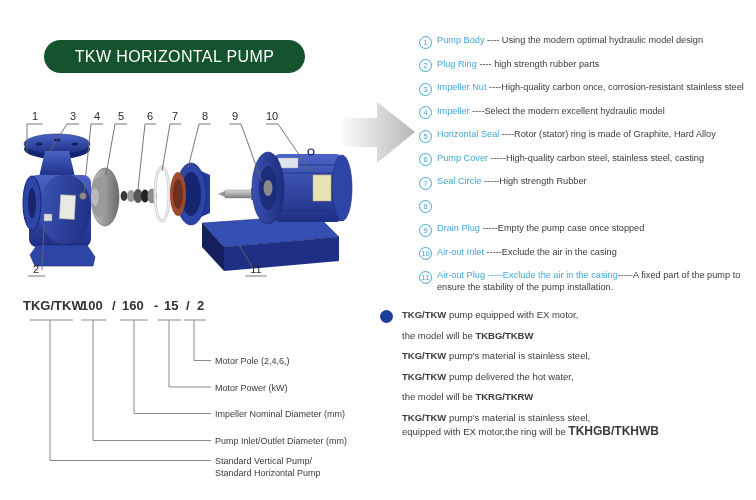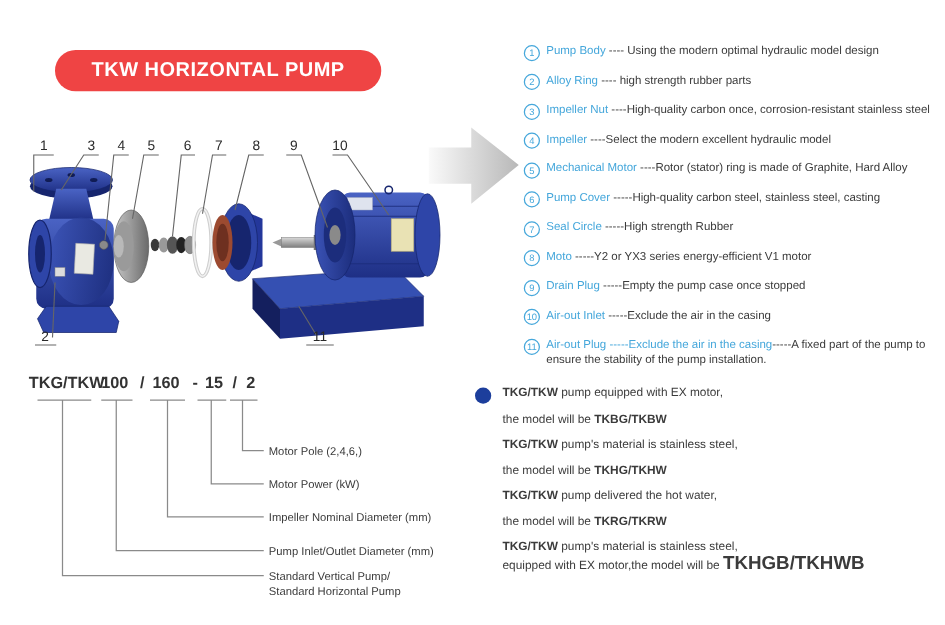--- a/index.html
+++ b/index.html
@@ -1,22 +1,22 @@
 <!DOCTYPE html>
 <html><head>
 <meta charset="utf-8">
 <style>
   html,body{margin:0;padding:0;background:#fff;}
   .page{position:relative;width:756px;height:500px;background:#ffffff;
         font-family:"Liberation Sans",sans-serif;overflow:hidden;}
 
   
   .banner{position:absolute;left:44px;top:40px;width:261px;height:33px;
-          background:#ef4444;border-radius:17px;display:flex;align-items:center;
-          justify-content:center;color:#ffffff;font-weight:bold;font-size:16px;
+          background:#14532d;border-radius:17px;display:flex;align-items:center;
+          justify-content:center;color:#ffffff;font-weight:normal;font-size:16px;
           letter-spacing:.4px;}
 
   
   .parts{position:absolute;left:419px;top:35px;width:334px;}
   .part{display:flex;align-items:flex-start;margin-bottom:10px;
         font-size:9.2px;color:#3b3b3b;line-height:1.3;}
   .pnum{box-sizing:border-box;width:13px;height:13px;border:1px solid #45A7DB;
         border-radius:50%;color:#45A7DB;font-size:7.5px;line-height:11px;
         text-align:center;margin-right:5px;flex:0 0 auto;margin-top:0.5px;}
   .pterm{color:#45A7DB;}
@@ -36,21 +36,21 @@
   
   .notes{position:absolute;left:380px;top:309px;width:350px;
          font-size:9.5px;color:#3b3b3b;}
   .bullet{position:absolute;left:0;top:1px;width:13px;height:13px;
           border-radius:50%;background:#1C3E9C;}
   .nlines{margin-left:22px;}
   .nline{margin-bottom:8.5px;line-height:12px;}
   .nline.tight{margin-bottom:1px;}
   .brand{font-weight:bold;}
   .model{font-weight:bold;margin-top:38px;}
-  .model.big{font-size:15px;}
+  .model.big{font-size:12px;}
 </style>
 </head>
 <body>
 
 <div class="page">
 
   <div class="banner">
     <span>TKW HORIZONTAL PUMP</span>
   </div>
 
@@ -179,45 +179,44 @@
     </g>
   </svg>
 
   <div class="parts">
     <div class="part">
         <span class="pnum">1</span>
         <div class="ptext"><span class="pterm">Pump Body</span><span> ---- Using the modern optimal hydraulic model design</span></div>
       </div>
     <div class="part">
         <span class="pnum">2</span>
-        <div class="ptext"><span class="pterm">Alloy Ring</span><span> ---- high strength rubber parts</span></div>
+        <div class="ptext"><span class="pterm">Plug Ring</span><span> ---- high strength rubber parts</span></div>
       </div>
     <div class="part">
         <span class="pnum">3</span>
         <div class="ptext"><span class="pterm">Impeller Nut</span><span> ----High-quality carbon once, corrosion-resistant stainless steel</span></div>
       </div>
     <div class="part">
         <span class="pnum">4</span>
         <div class="ptext"><span class="pterm">Impeller</span><span> ----Select the modern excellent hydraulic model</span></div>
       </div>
     <div class="part">
         <span class="pnum">5</span>
-        <div class="ptext"><span class="pterm">Mechanical Motor</span><span> ----Rotor (stator) ring is made of Graphite, Hard Alloy</span></div>
+        <div class="ptext"><span class="pterm">Horizontal Seal</span><span> ----Rotor (stator) ring is made of Graphite, Hard Alloy</span></div>
       </div>
     <div class="part">
         <span class="pnum">6</span>
         <div class="ptext"><span class="pterm">Pump Cover</span><span> -----High-quality carbon steel, stainless steel, casting</span></div>
       </div>
     <div class="part">
         <span class="pnum">7</span>
         <div class="ptext"><span class="pterm">Seal Circle</span><span> -----High strength Rubber</span></div>
       </div>
     <div class="part">
         <span class="pnum">8</span>
-        <div class="ptext"><span class="pterm">Moto</span><span> -----Y2 or YX3 series energy-efficient V1 motor</span></div>
       </div>
     <div class="part">
         <span class="pnum">9</span>
         <div class="ptext"><span class="pterm">Drain Plug</span><span> -----Empty the pump case once stopped</span></div>
       </div>
     <div class="part">
         <span class="pnum">10</span>
         <div class="ptext"><span class="pterm">Air-out Inlet</span><span> -----Exclude the air in the casing</span></div>
       </div>
     <div class="part">
@@ -256,21 +255,20 @@
     <text class="nlabel" x="200" y="168">Standard Vertical Pump/</text>
     <text class="nlabel" x="200" y="180">Standard Horizontal Pump</text>
   </svg>
 
   <div class="notes">
     <span class="bullet"></span>
     <div class="nlines">
       <div class="nline"><span class="brand">TKG/TKW</span><span> pump equipped with EX motor,</span></div>
       <div class="nline"><span>the model will be </span><span class="model">TKBG/TKBW</span></div>
       <div class="nline"><span class="brand">TKG/TKW</span><span> pump's material is stainless steel,</span></div>
-      <div class="nline"><span>the model will be </span><span class="model">TKHG/TKHW</span></div>
       <div class="nline"><span class="brand">TKG/TKW</span><span> pump delivered the hot water,</span></div>
       <div class="nline"><span>the model will be </span><span class="model">TKRG/TKRW</span></div>
       <div class="nline tight"><span class="brand">TKG/TKW</span><span> pump's material is stainless steel,</span></div>
-      <div class="nline"><span>equipped with EX motor,the model will be </span><span class="model big">TKHGB/TKHWB</span></div>
+      <div class="nline"><span>equipped with EX motor,the ring will be </span><span class="model big">TKHGB/TKHWB</span></div>
     </div>
   </div>
 
 </div>
 
 </body></html>

